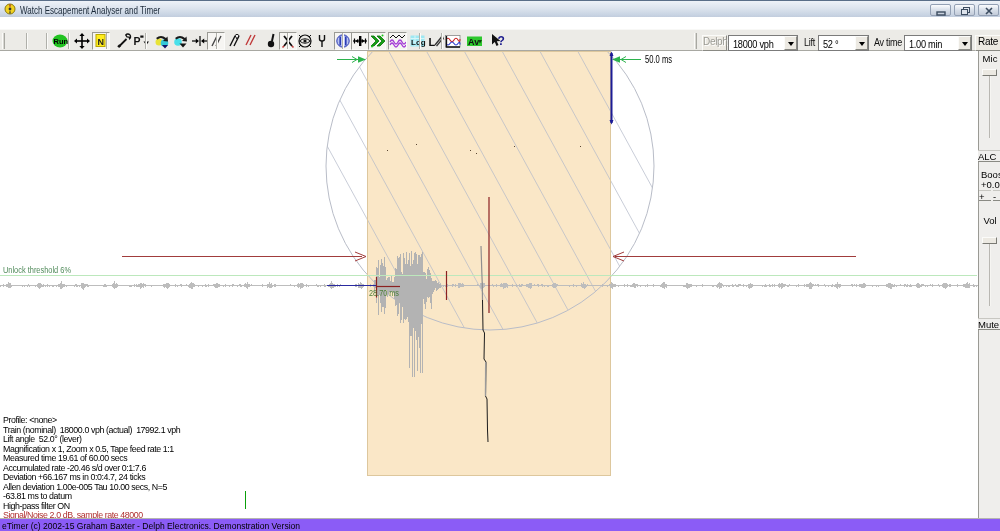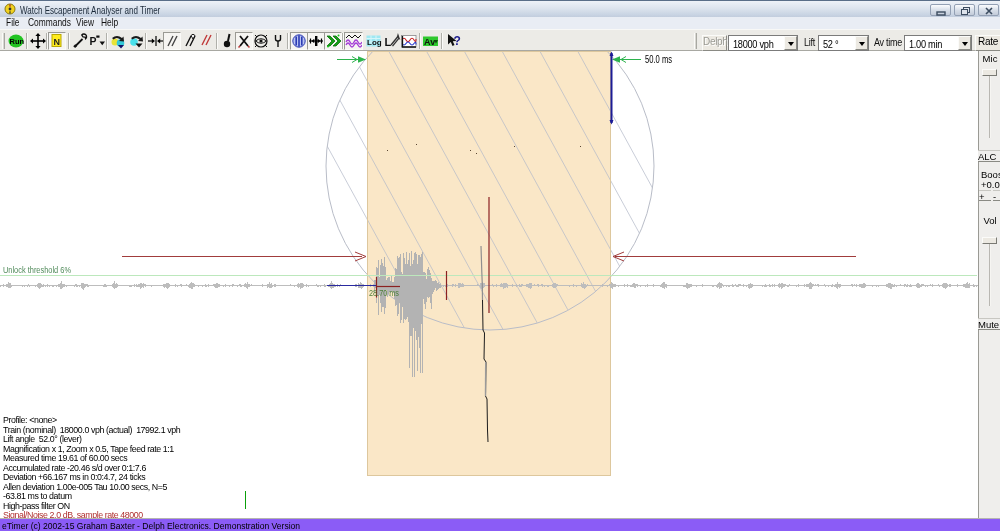--- a/index.html
+++ b/index.html
@@ -11,21 +11,21 @@
 .capbtn{position:absolute;top:3px;width:21px;height:12px;border:1px solid #93a0b4;border-radius:2px;
  background:linear-gradient(#fbfcfe,#d8dfe9 50%,#c2cbd9);}
 .capbtn svg{position:absolute;left:0;top:0;}
 
 #menubar{position:absolute;left:0;top:17px;width:1000px;height:12px;background:#e9edf4;font-size:10.5px;color:#111;}
 #menubar span{position:absolute;top:-1px;transform:scaleX(0.8);transform-origin:0 0;}
 
 #toolbar{position:absolute;left:0;top:29px;width:1000px;height:22px;background:#ecebe7;border-top:1px solid #f8f8f6;border-bottom:1px solid #a8a8a2;}
 .tsep{position:absolute;top:3px;width:2px;height:16px;border-left:1px solid #b0b0aa;border-right:1px solid #fbfbf9;}
 .grip{position:absolute;top:3px;width:3px;height:16px;border-left:1px solid #fbfbf9;border-right:1px solid #a8a8a2;background:#d8d7d2;}
-.tbtn{position:absolute;top:2px;width:18px;height:18px;}
+.tbtn{position:absolute;top:2px;width:18px;height:18px;margin-left:44px;}
 .pressed{background:#f6f5f2;border:1px solid;border-color:#9a9a94 #fbfbf9 #fbfbf9 #9a9a94;}
 .tlabel{position:absolute;top:7px;font-size:10px;color:#111;letter-spacing:-0.3px;transform:scaleX(0.9);transform-origin:0 0;}
 .combo{position:absolute;top:5px;height:16px;background:#fff;border:1px solid #7b7b7b;}
 .combo .ctext{position:absolute;left:4px;top:2.5px;font-size:10px;color:#000;white-space:nowrap;letter-spacing:-0.3px;transform:scaleX(0.92);transform-origin:0 0;}
 .combo .cbtn{position:absolute;right:0;top:0;width:13px;height:14px;background:#ece9e2;border:1px solid;border-color:#fbfbf9 #8a8a84 #8a8a84 #fbfbf9;}
 .combo .cbtn:after{content:"";position:absolute;left:2.5px;top:5px;border:3.5px solid transparent;border-top:4px solid #000;}
 .pushbtn{position:absolute;top:5px;height:16px;background:#ece9e2;border:1px solid;border-color:#fbfbf9 #8a8a84 #8a8a84 #fbfbf9;font-size:10px;color:#000;text-align:center;letter-spacing:-0.3px;}
 
 #canvas{position:absolute;left:0;top:51px;width:978px;height:467px;background:#fff;overflow:hidden;}
 
@@ -62,26 +62,20 @@
           <rect x="8.5" y="2.5" width="6" height="5" fill="none" stroke="#3c4c60"></rect>
           <rect x="6.5" y="4.5" width="6" height="5" fill="#dde3ec" stroke="#3c4c60"></rect>
         </svg>
       </div>
   <div class="capbtn" style="left:978px">
         <svg width="21" height="12">
           <path d="M7 3 L13 9 M13 3 L7 9" stroke="#3c4c60" stroke-width="1.6"></path>
         </svg>
       </div>
  </div>
- <div id="menubar">
-      <span style="left:6px">File</span>
-      <span style="left:28px">Commands</span>
-      <span style="left:76px">View</span>
-      <span style="left:101px">Help</span>
-    </div>
  <div id="toolbar">
   <div class="grip" style="left:2px"></div>
   <div class="tbtn" style="left:7px"><svg width="18" height="18" viewBox="0 0 18 18">
           <ellipse cx="9" cy="9" rx="7.5" ry="6.5" fill="#21c321"></ellipse>
           <text x="2.5" y="12" font-size="7.5" font-weight="bold" fill="#000" font-family="Liberation Sans">Run</text>
         </svg></div>
 <div class="tsep" style="left:26px"></div>
 <div class="tbtn" style="left:29px"><svg width="18" height="18" viewBox="0 0 18 18">
           <g stroke="#000" stroke-width="1.6" fill="#000">
             <line x1="9" y1="3" x2="9" y2="15"></line>

